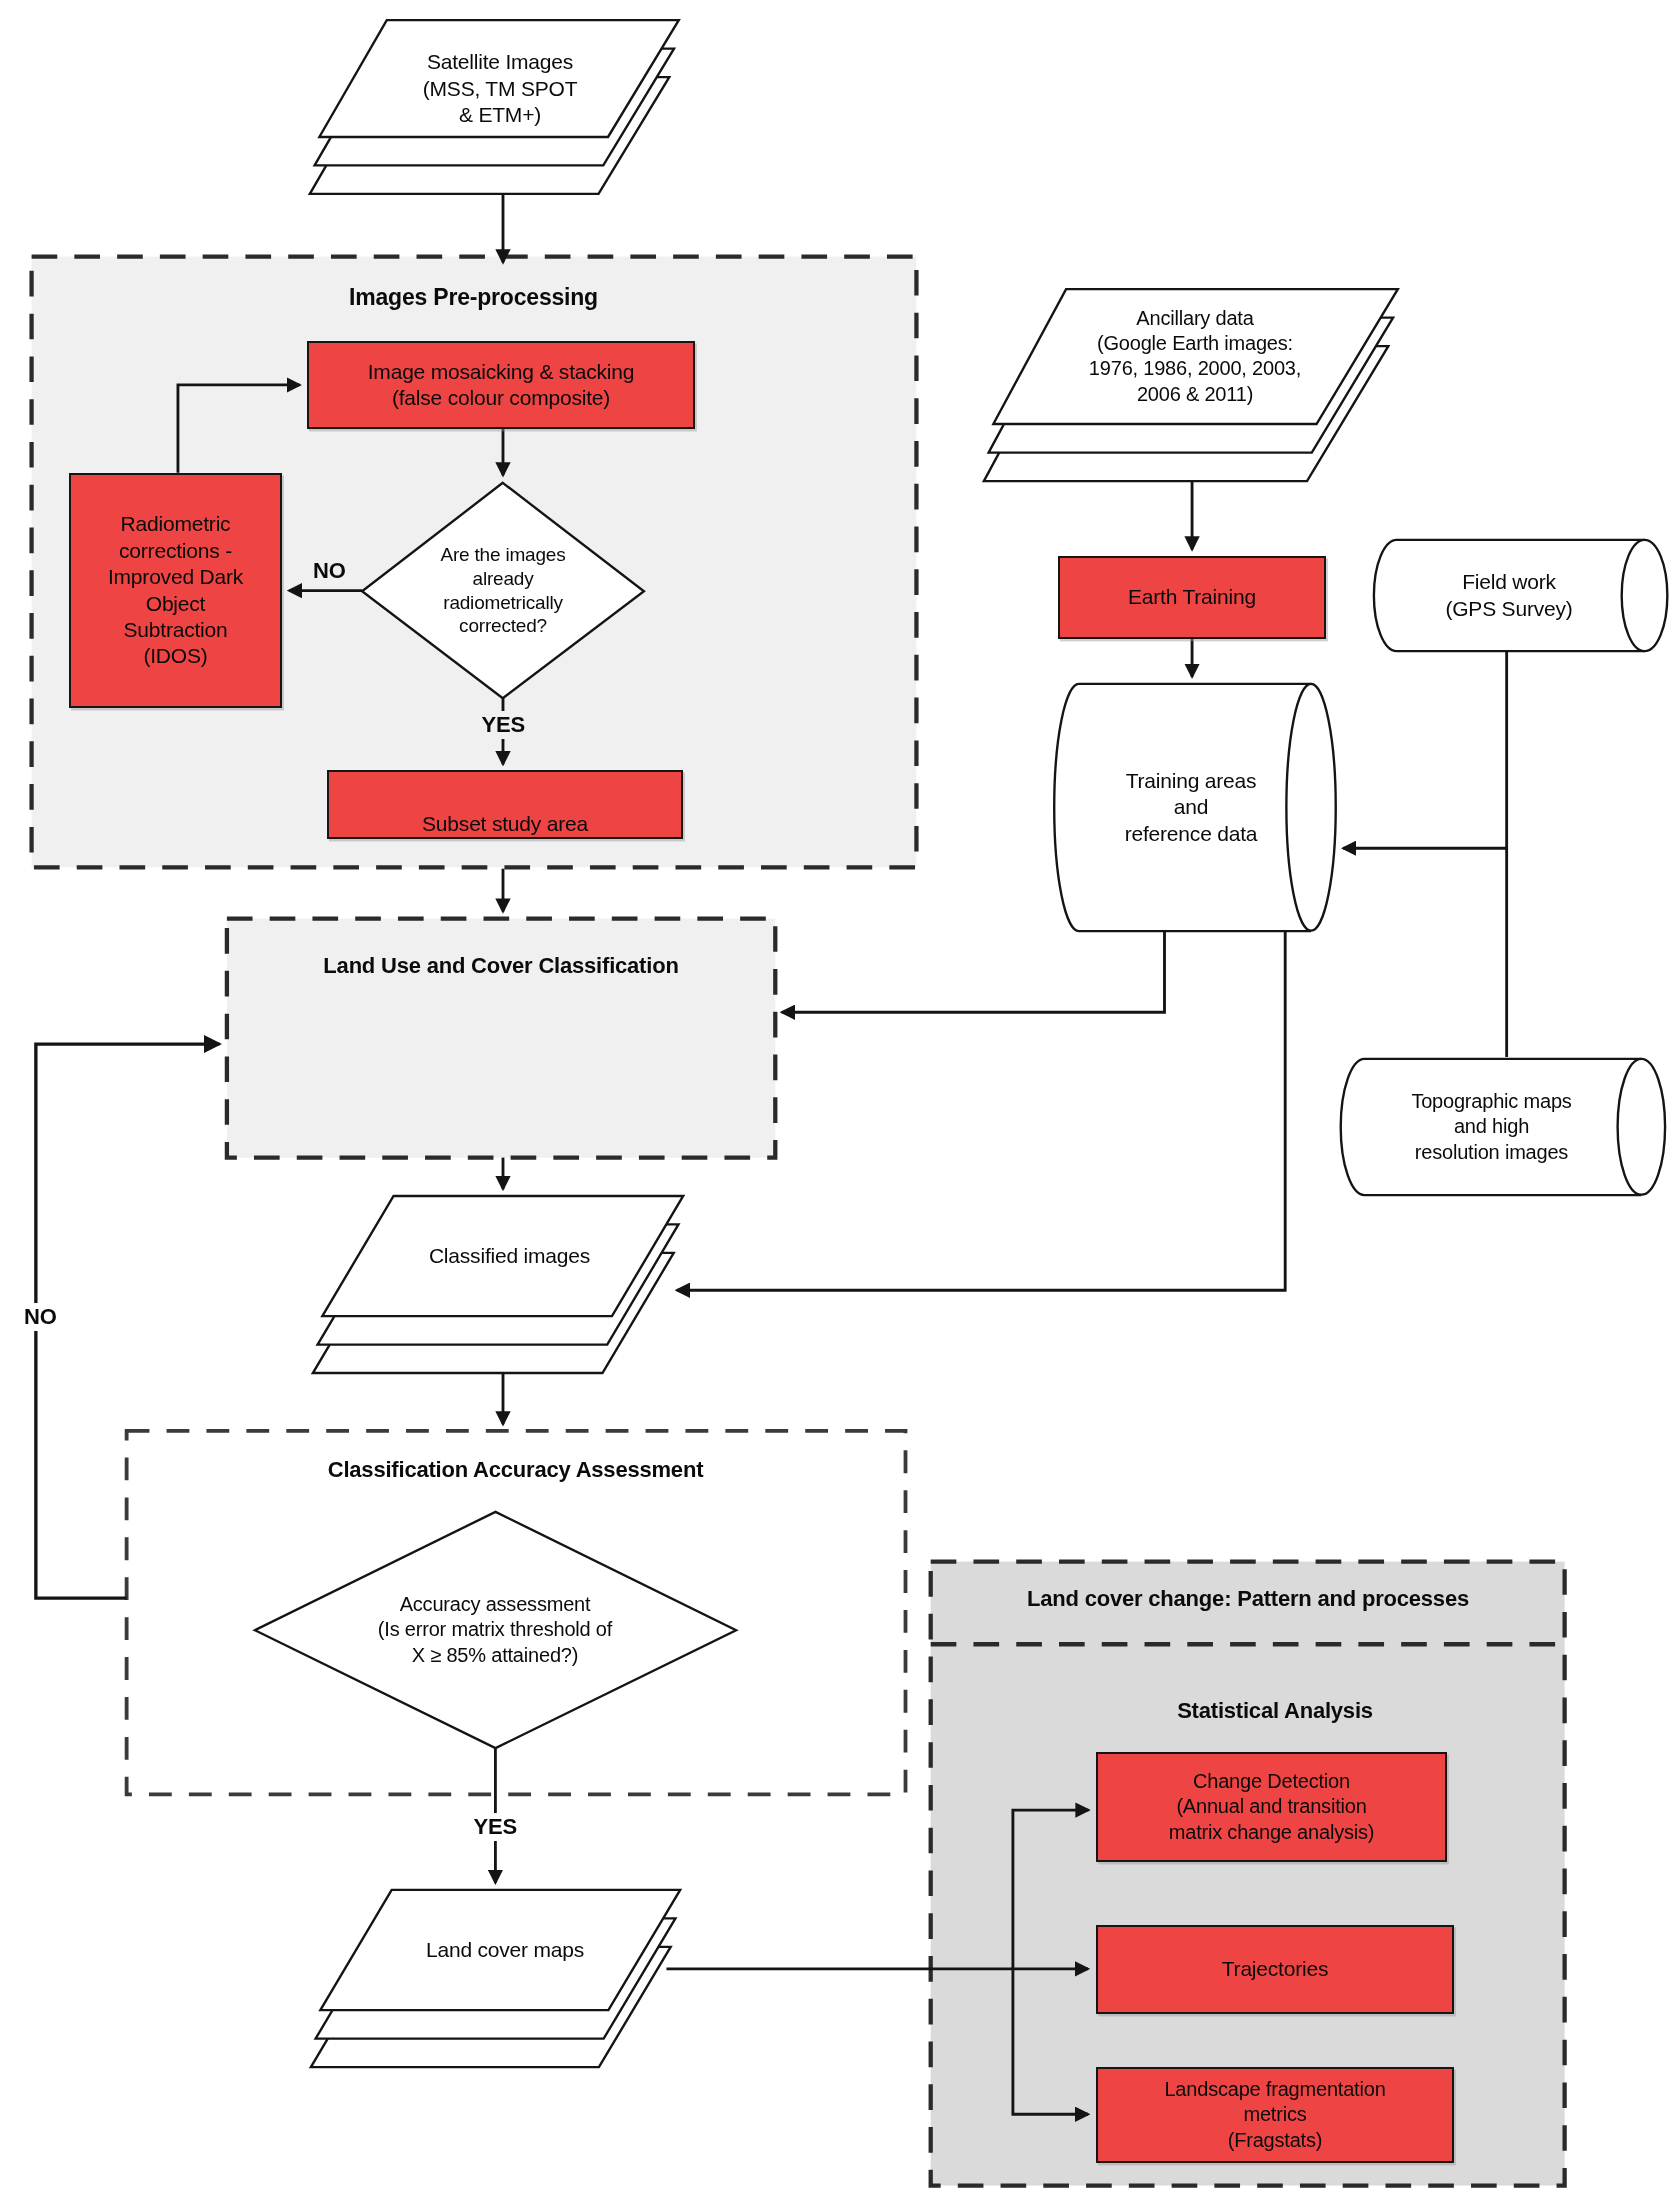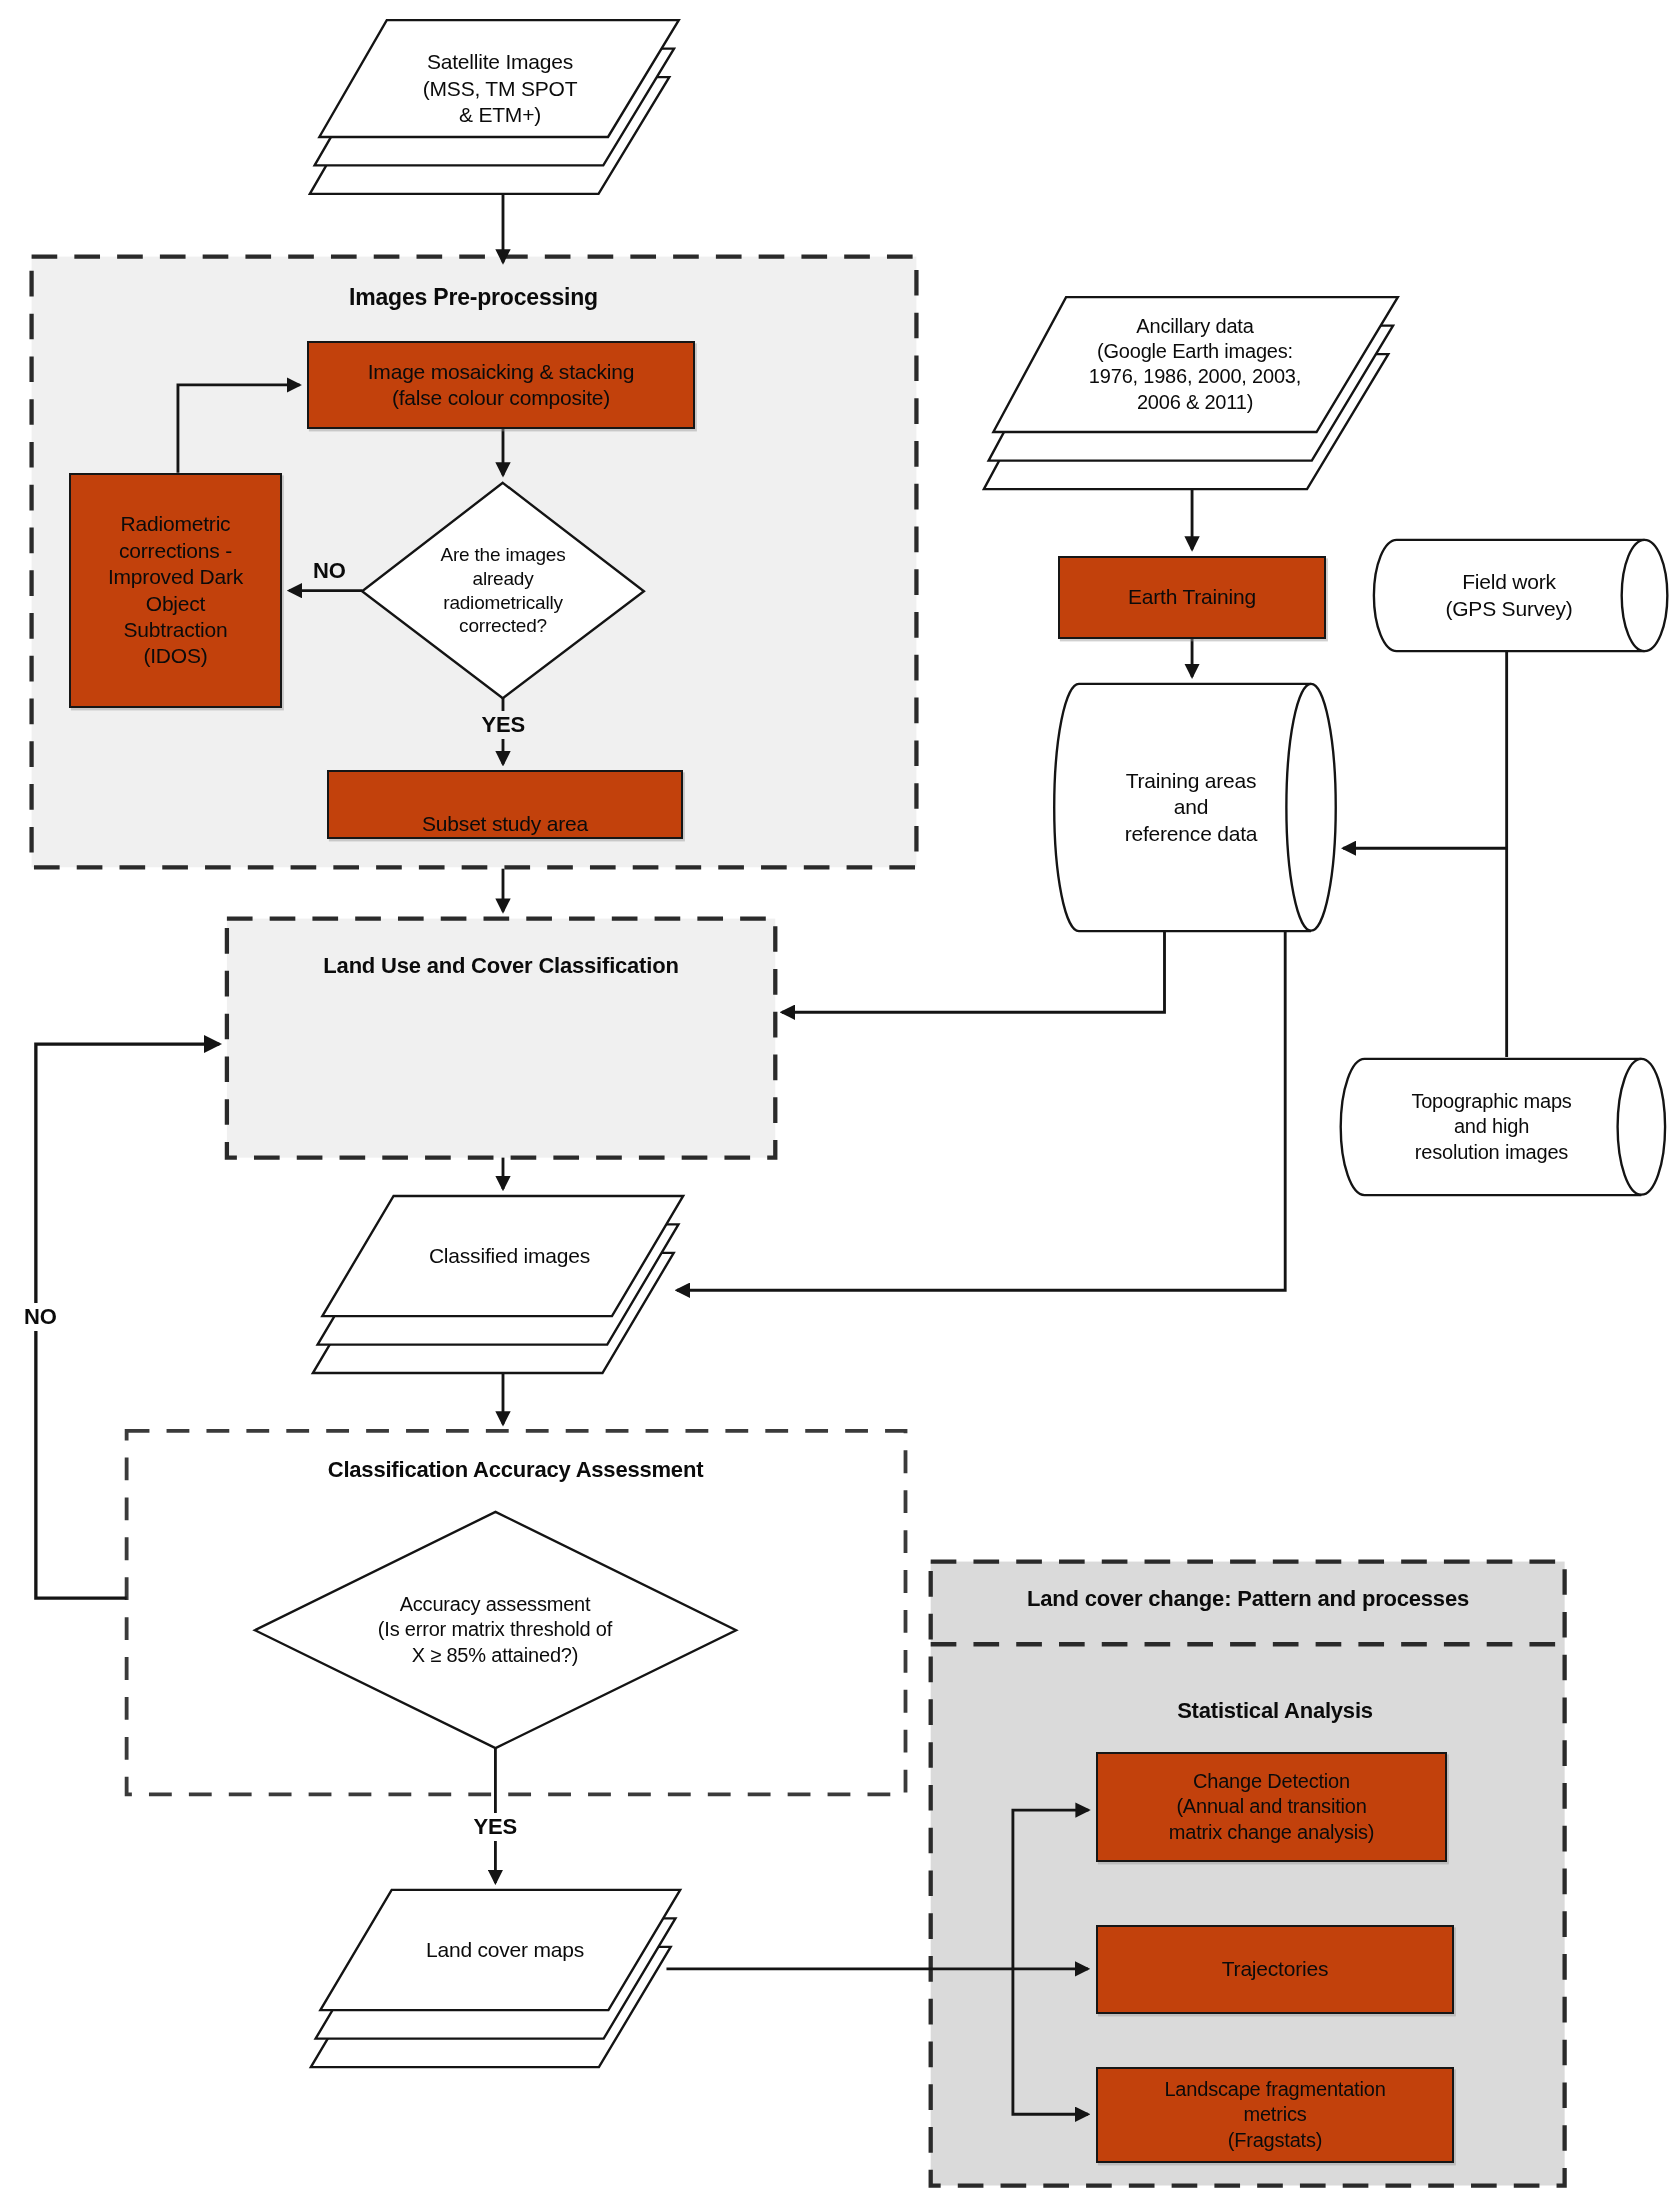--- a/index.html
+++ b/index.html
@@ -1,21 +1,21 @@
 <!DOCTYPE html>
 <html style="font-size:7.6px"><head>
 <meta charset="utf-8">
 <style>
   html,body{margin:0;padding:0;background:#ffffff;}
   .canvas{position:relative;width:1677px;height:2205px;background:#ffffff;overflow:hidden;
           font-family:"Liberation Sans", sans-serif;color:#0b0b0b;}
   .wires{position:absolute;left:0;top:0;}
   .node{position:absolute;}
   .node svg{position:absolute;left:0;top:0;}
-  .node-box{position:absolute;background:#c2410c;border:2.4px solid #161616;box-sizing:border-box;
+  .node-box{position:absolute;background:#ef4444;border:2.4px solid #161616;box-sizing:border-box;
             display:flex;align-items:center;justify-content:center;text-align:center;
             box-shadow:1.9px 2.4px 0 rgba(150,150,150,.45);}
   .lbl{font-size:21px;line-height:1.26;white-space:pre-line;text-align:center;letter-spacing:-0.2px;}
   .overlay{position:absolute;display:flex;align-items:center;justify-content:center;text-align:center;}
   .sec-title{position:absolute;font-weight:bold;font-size:23px;text-align:center;letter-spacing:-0.2px;}
   .edge-lbl{position:absolute;font-size:22px;font-weight:600;text-align:center;letter-spacing:-0.2px;
             padding:1px 4.8px;}
   .bg-light{background:#f0f0f0;}
   .bg-white{background:#ffffff;}
 </style>
@@ -75,21 +75,21 @@
         <path d="M168 6 L783 6 L634 252 L26 252 Z"></path>
       </g>
     </svg>
     <div class="overlay" style="left:48px;top:2.9px;width:290px;height:138px;">
       <span class="lbl">Satellite Images
 (MSS, TM SPOT
 &amp; ETM+)</span>
     </div>
   </div>
 
-  <div class="node" style="left:981px;top:294px;width:423px;height:201px;">
+  <div class="node" style="left:981px;top:286px;width:423px;height:201px;">
     <svg width="423" height="201" viewBox="0 0 890 422">
       <g fill="#ffffff" stroke="#141414" stroke-width="5">
         <path d="M159 126 L857 126 L686 410 L6 410 Z"></path>
         <path d="M169 66 L867 66 L696 350 L16 350 Z"></path>
         <path d="M179 6 L877 6 L706 290 L26 290 Z"></path>
       </g>
     </svg>
     <div class="overlay" style="left:62px;top:2.9px;width:304px;height:135px;">
       <span class="lbl" style="font-size:20px;">Ancillary data
 (Google Earth images:

